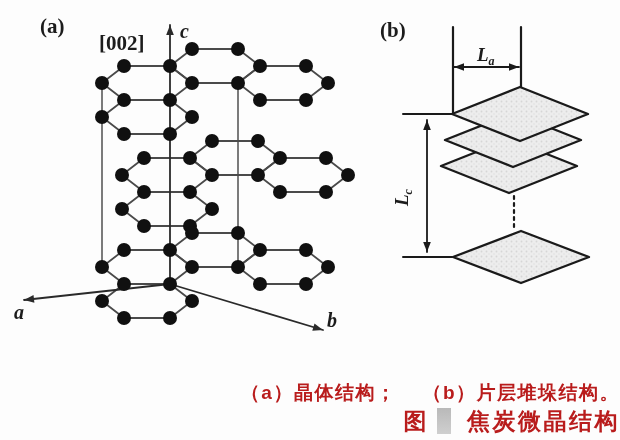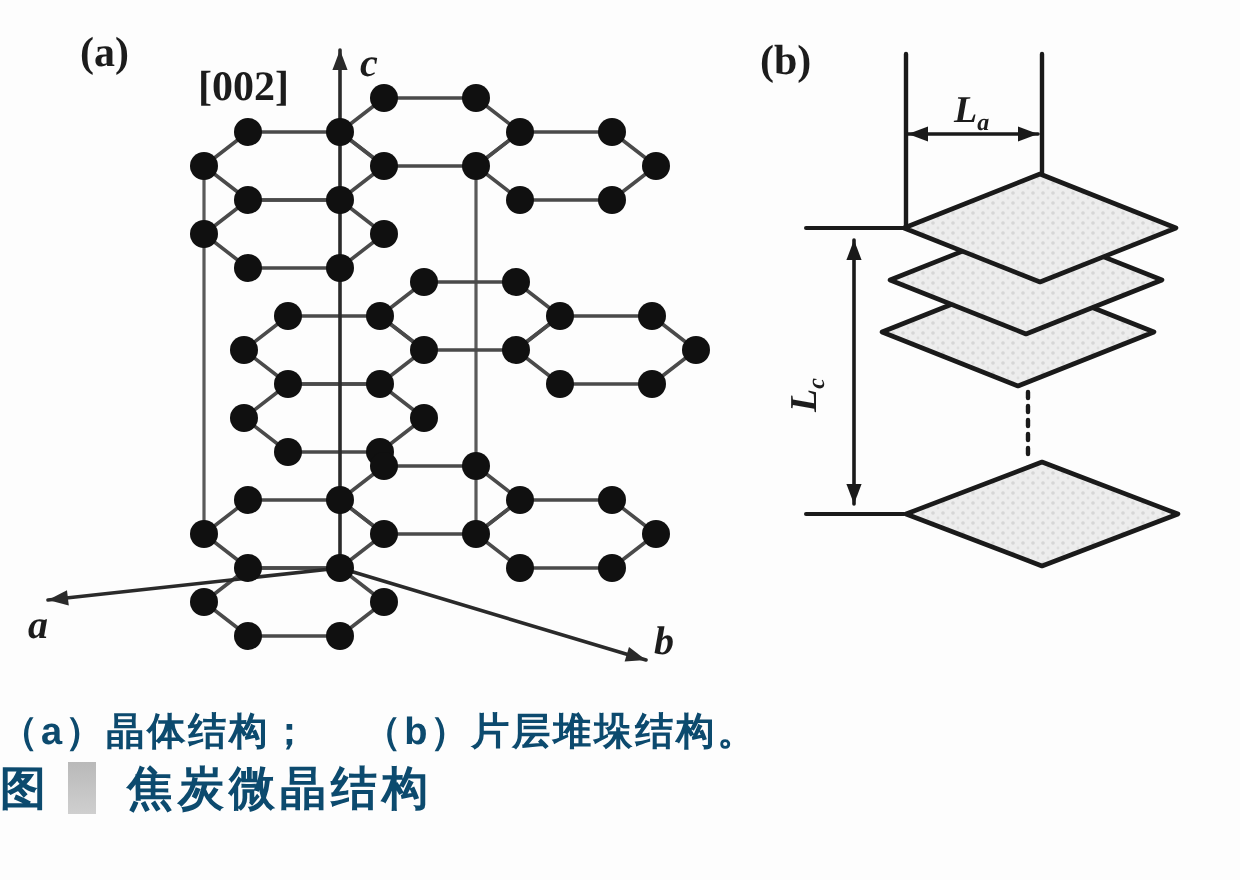--- a/index.html
+++ b/index.html
@@ -7,24 +7,25 @@
     position:relative;
     width:620px;height:440px;
     background:#fdfdfd;
     overflow:hidden;
     font-family:"Liberation Serif", serif;
   }
   svg text{ user-select:none; }
   .svg-label{ font-family:"Liberation Serif", serif; fill:#1c1c1c; }
   .caption1, .caption2{
     position:absolute;left:0;width:100%;
-    text-align:left;
+    text-align:right;
     font-family:"Liberation Sans", sans-serif;
-    font-weight:bold;color:#0c4a6e;
+    font-weight:bold;color:#b91c1c;
     white-space:nowrap;
+    margin-top:27px;
   }
   .caption1{ top:353px; font-size:19px; letter-spacing:1.5px; }
   .caption1 .gap{ margin-left:26px; }
   .caption2{ top:379px; font-size:23px; letter-spacing:2.5px; }
   .redact{
     display:inline-block;
     width:14px;height:26px;
     background:linear-gradient(#b9b9b9,#cfcfcf);
     margin:0 16px 0 8px;
     vertical-align:-5px;

